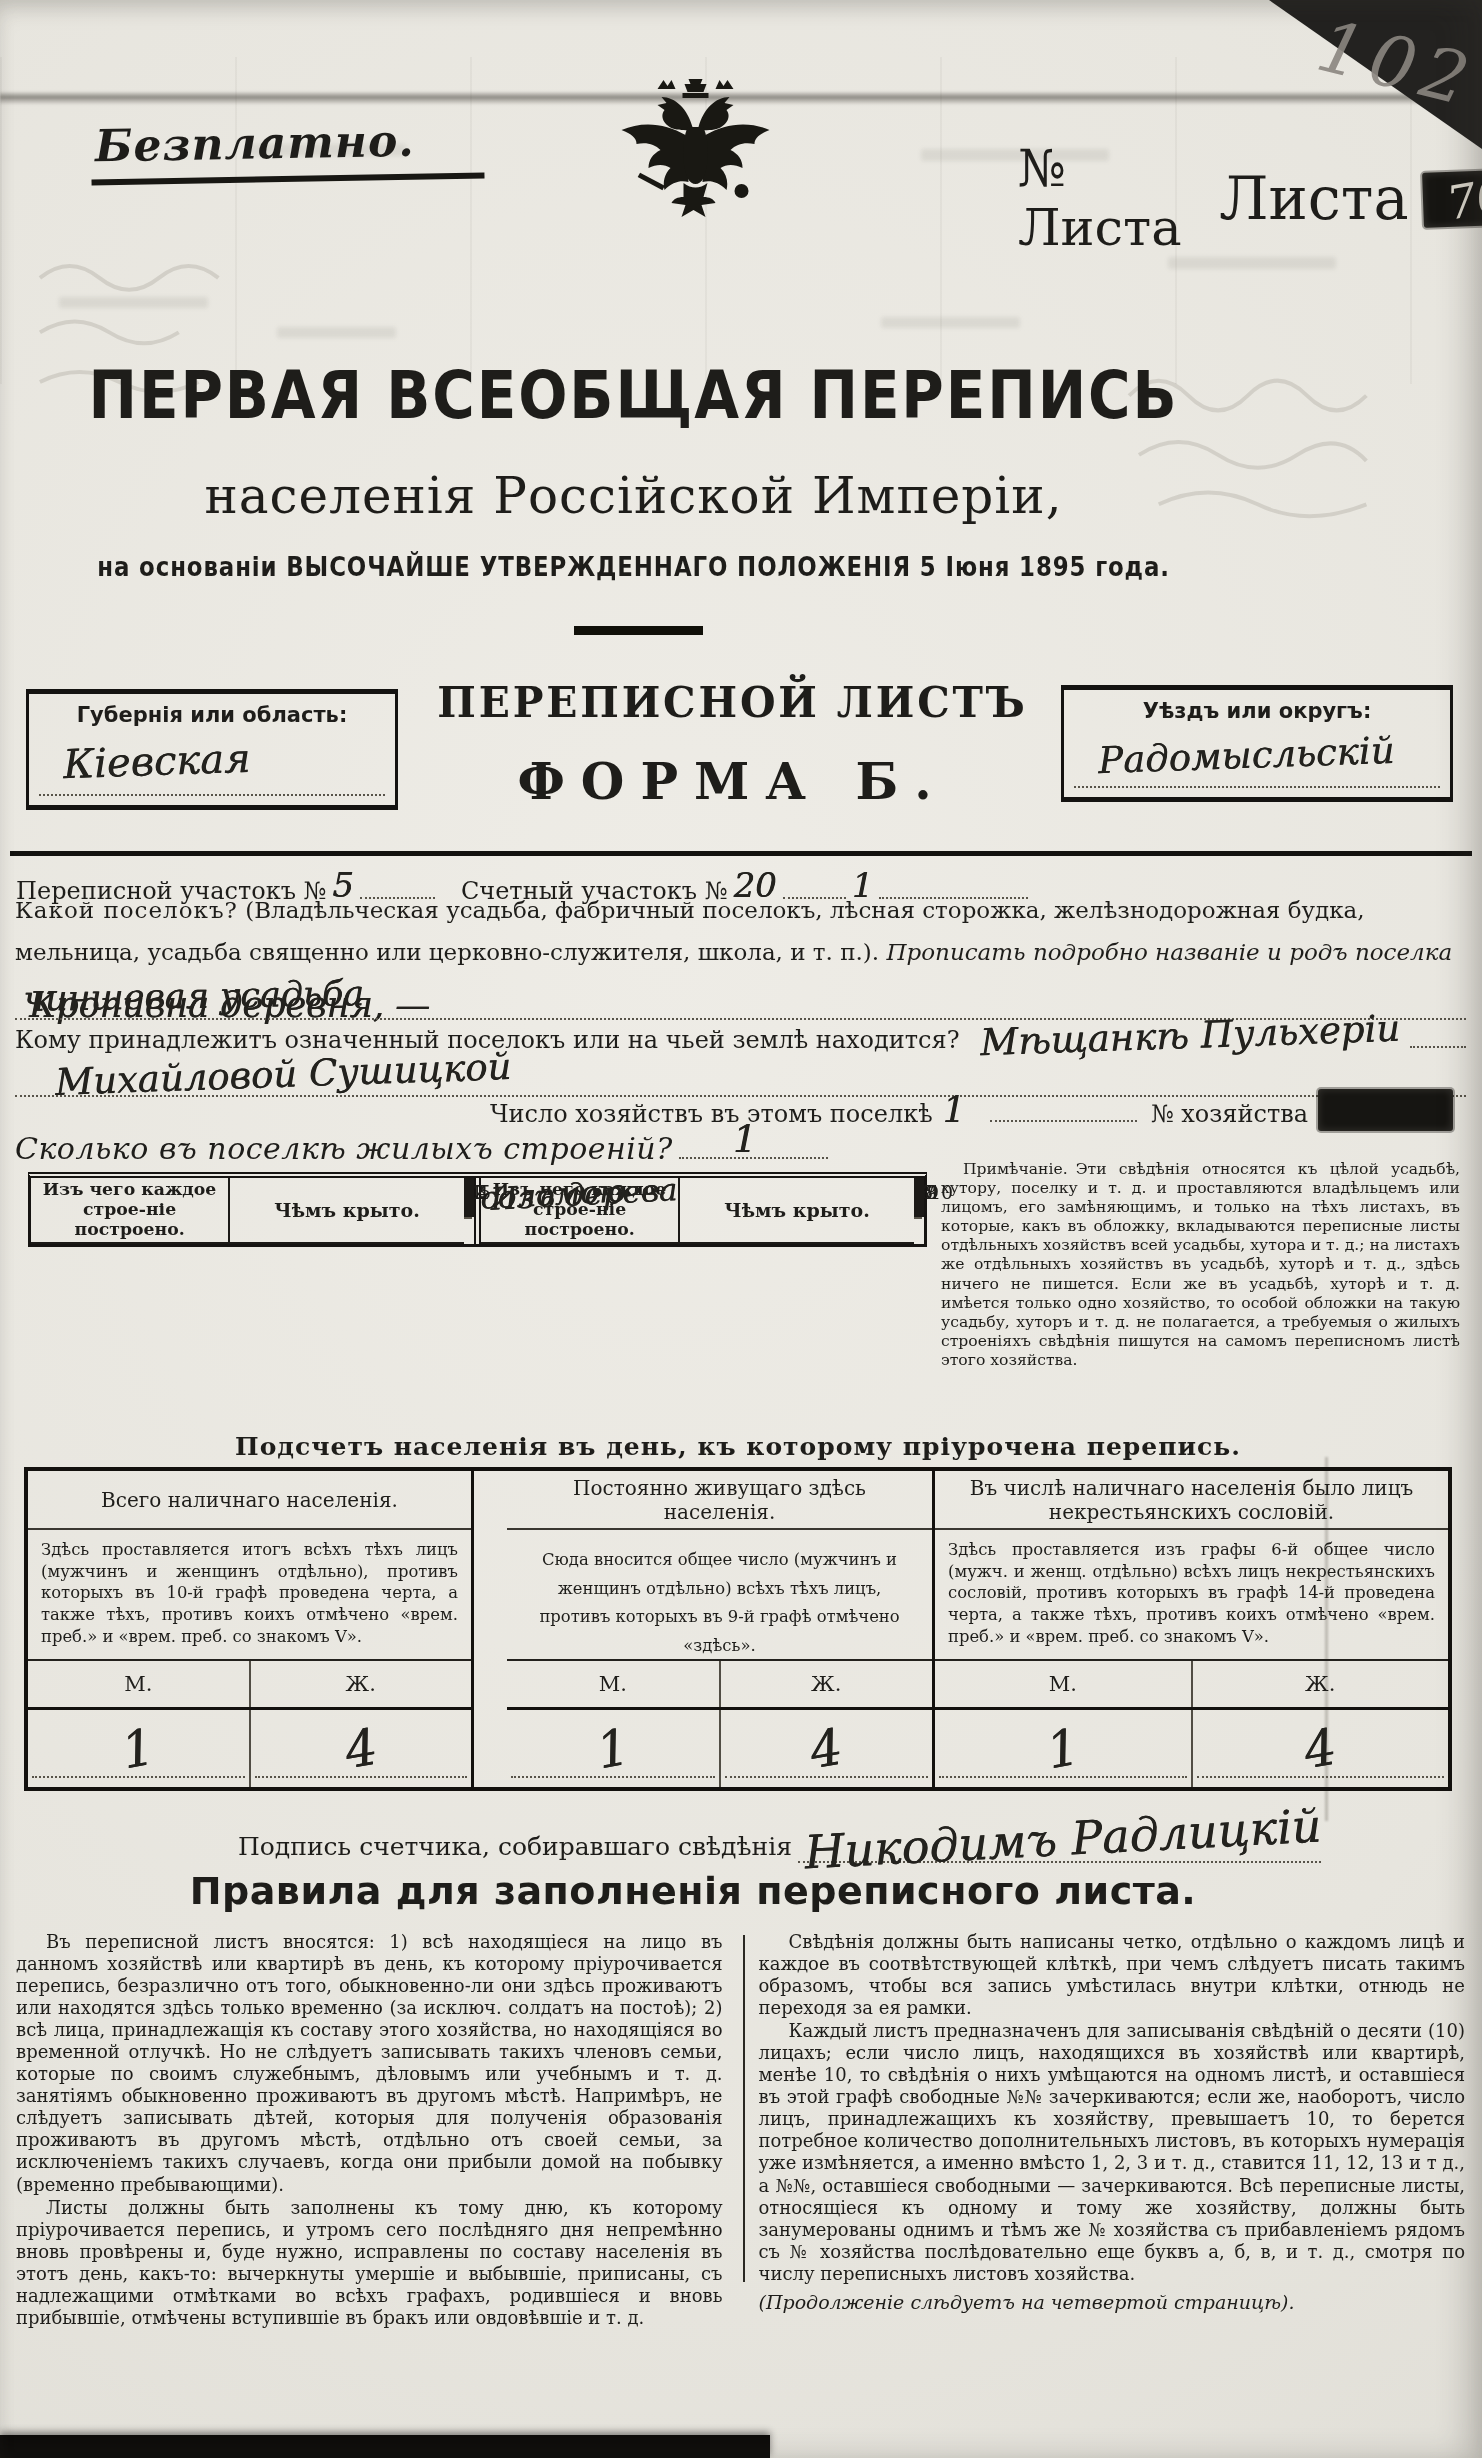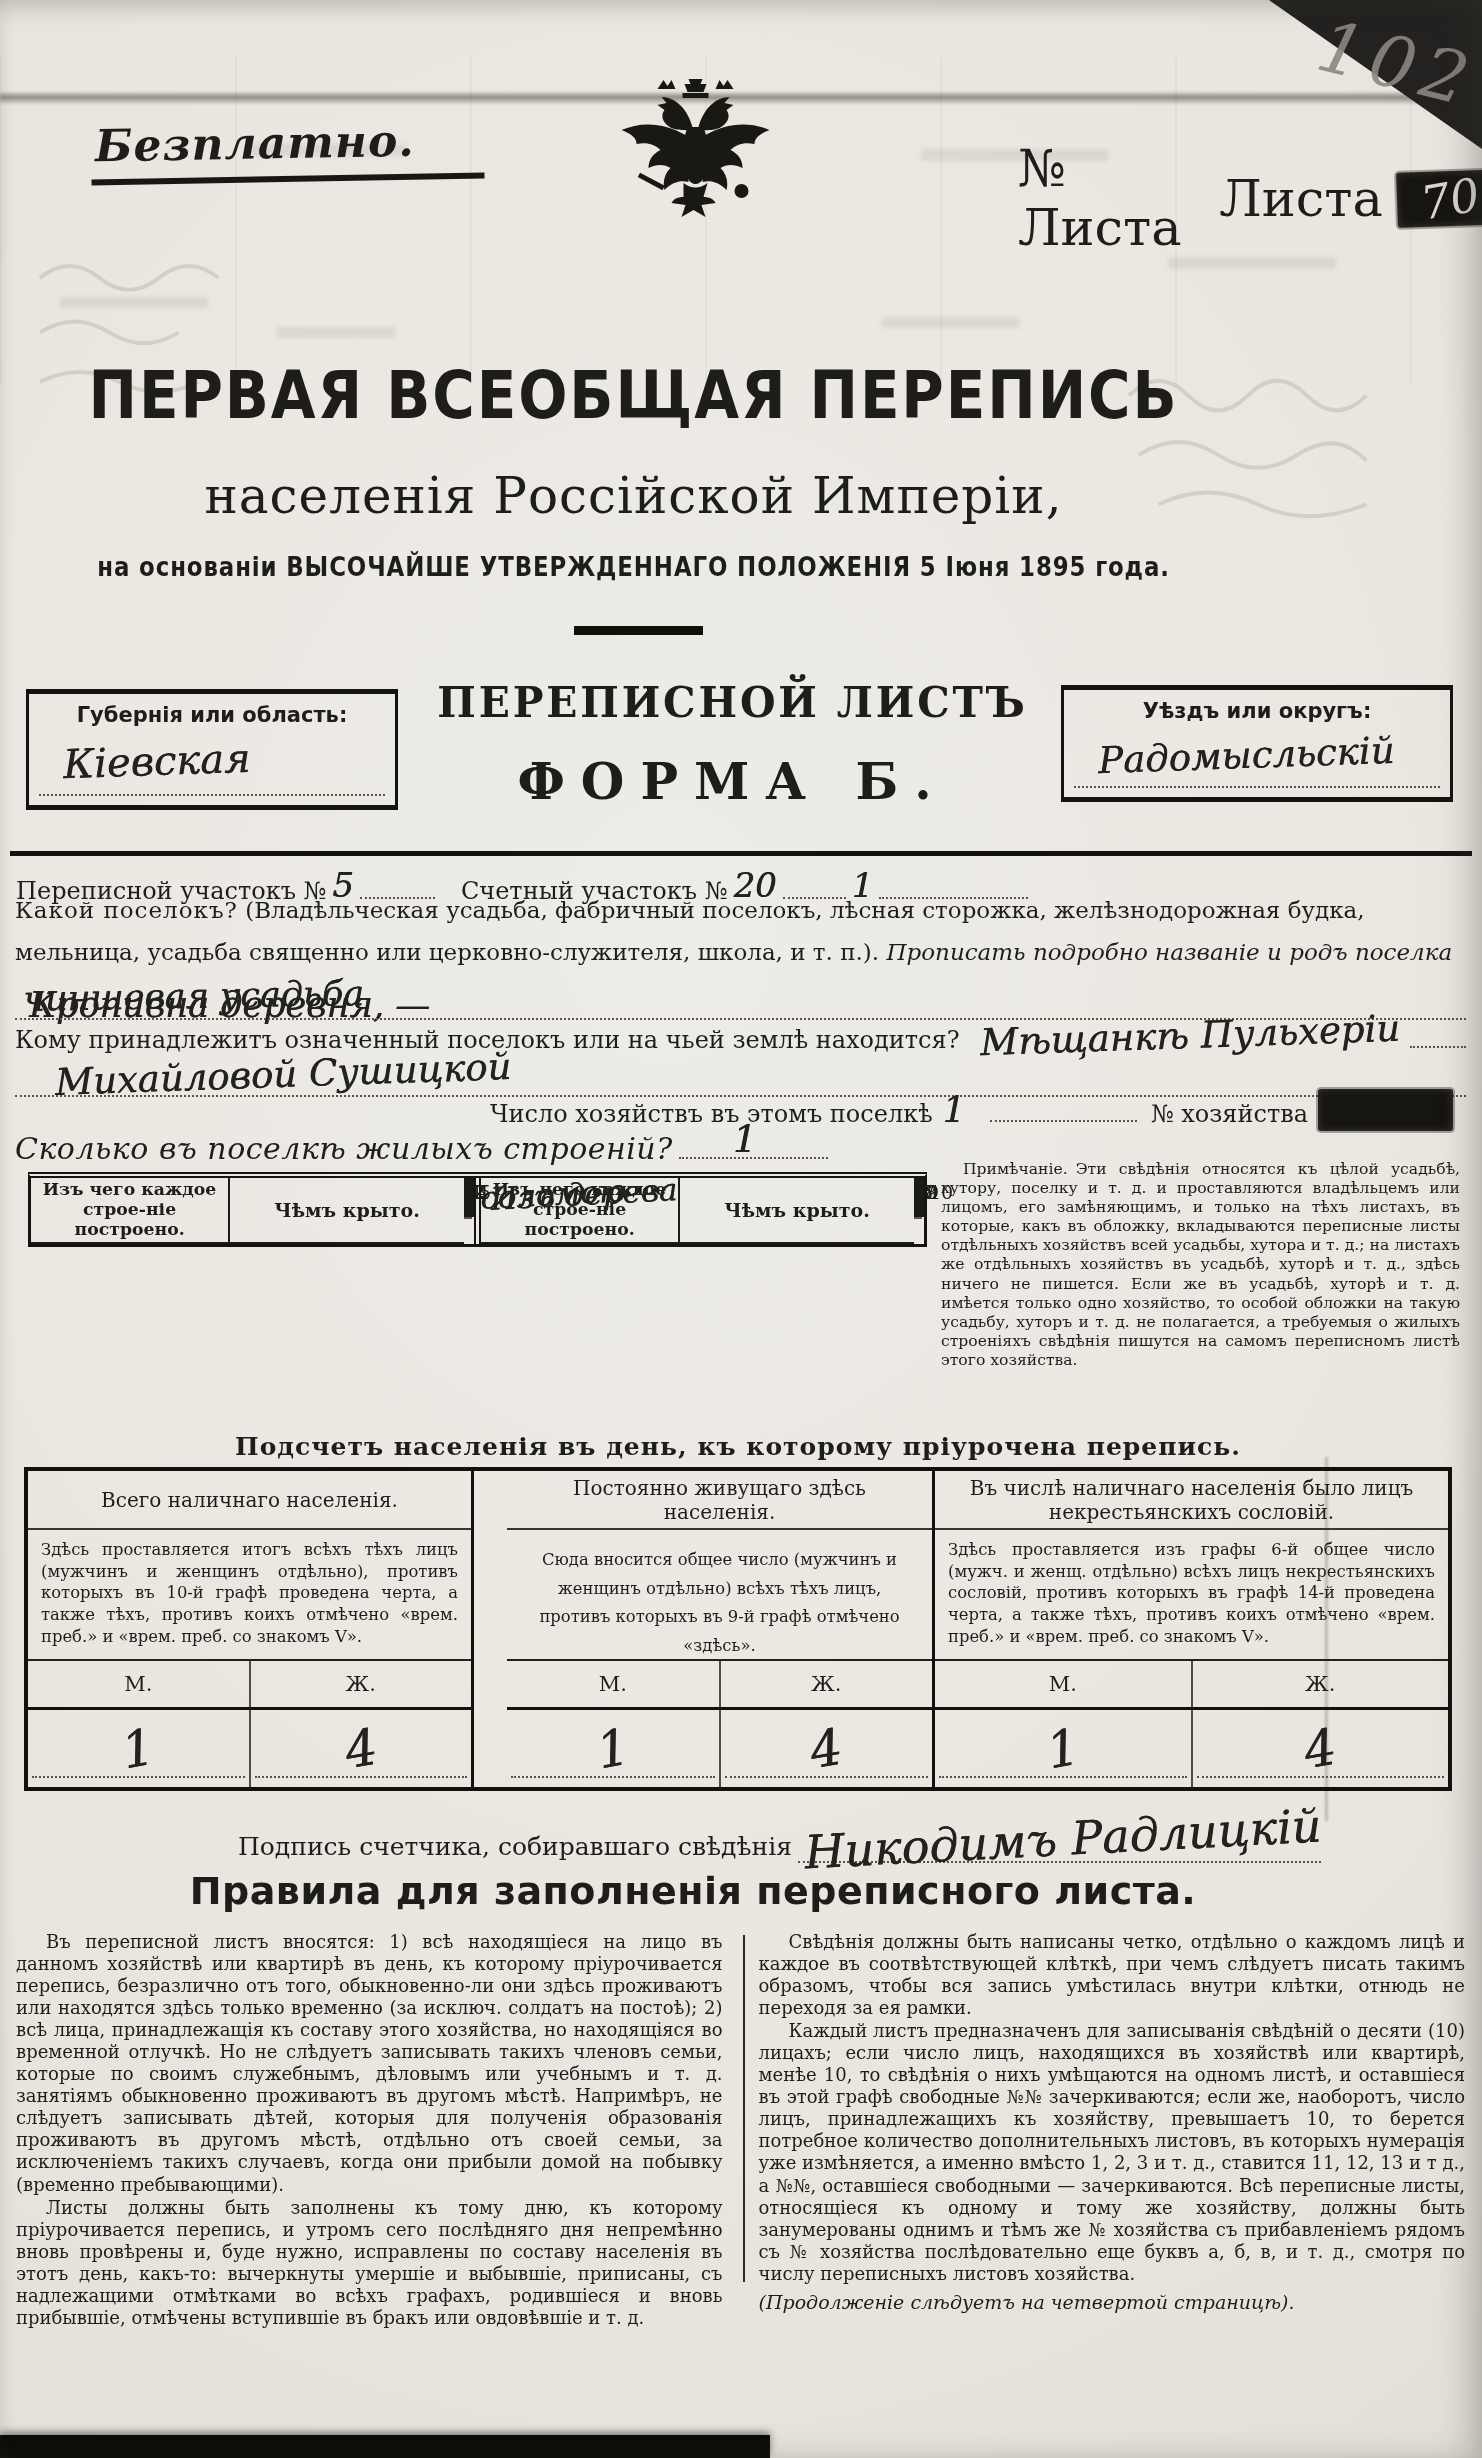--- a/index.html
+++ b/index.html
@@ -169,21 +169,21 @@
       <path d="M110 58 C130 46 154 44 174 53 c-10 4 -15 8 -15 14 c-10 -2 -18 0 -24 6 c8 4 12 10 12 18 c-8 -4 -16 -4 -22 0 c6 6 8 14 6 22 c-8 -8 -16 -10 -24 -8 z"></path>
       <path d="M92 50 h16 c6 16 6 35 0 51 c-4 8 -12 8 -16 0 c-6 -16 -6 -35 0 -51 z"></path>
       <circle cx="146" cy="114" r="7"></circle>
       <rect x="42" y="102" width="28" height="5" transform="rotate(28 56 104)"></rect>
       <path d="M88 106 c8 6 16 6 24 0 l-4 14 c6 0 10 2 12 6 l-14 2 4 12 -12 -7 -12 7 4 -12 -14 -2 c2 -4 6 -6 12 -6 z"></path>
     </g>
   </svg>
 
   <div class="abs sheet-no">
     <span>№ Листа</span>
-    <span style="font-size:51px">Листа</span>
+    <span style="font-size:59px">Листа</span>
     <span class="redact redact70">
       <span class="hand">70</span>
     </span>
   </div>
 
   <div class="abs title1">ПЕРВАЯ ВСЕОБЩАЯ ПЕРЕПИСЬ</div>
   <div class="abs title2">населенія Россійской Имперіи,</div>
   <div class="abs title3">на основаніи ВЫСОЧАЙШЕ УТВЕРЖДЕННАГО ПОЛОЖЕНІЯ 5 Іюня 1895 года.</div>
   <div class="abs rule-short"></div>
 

